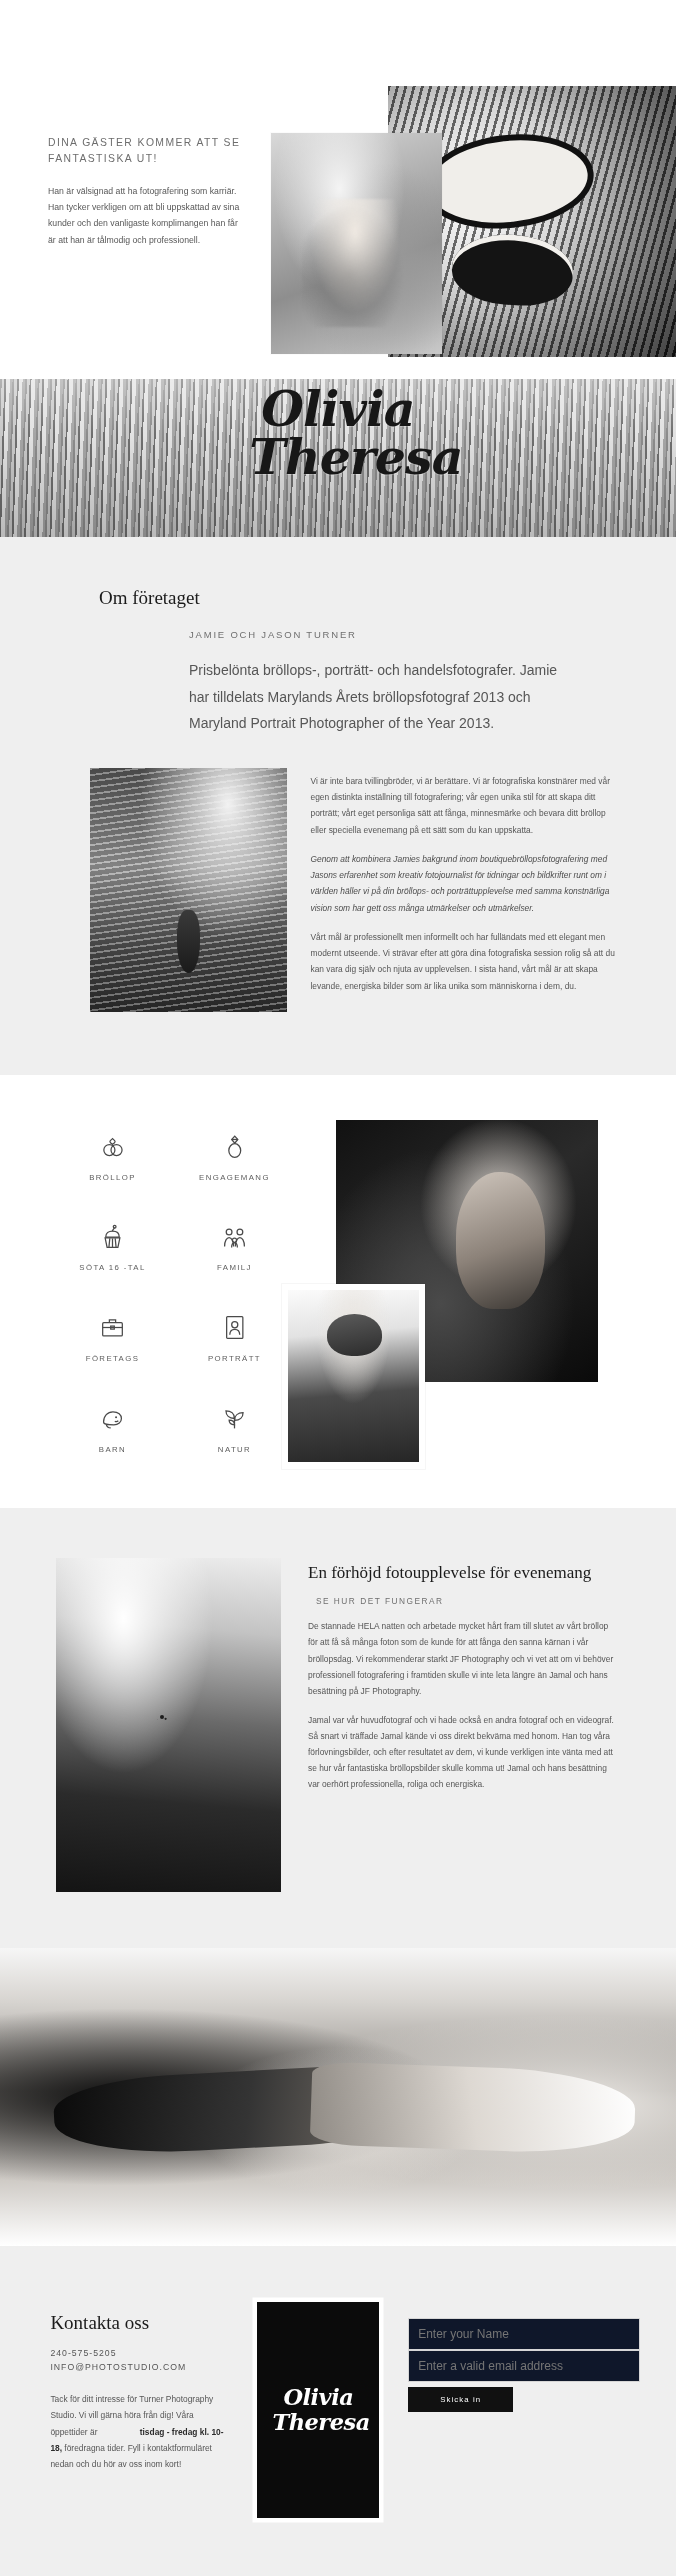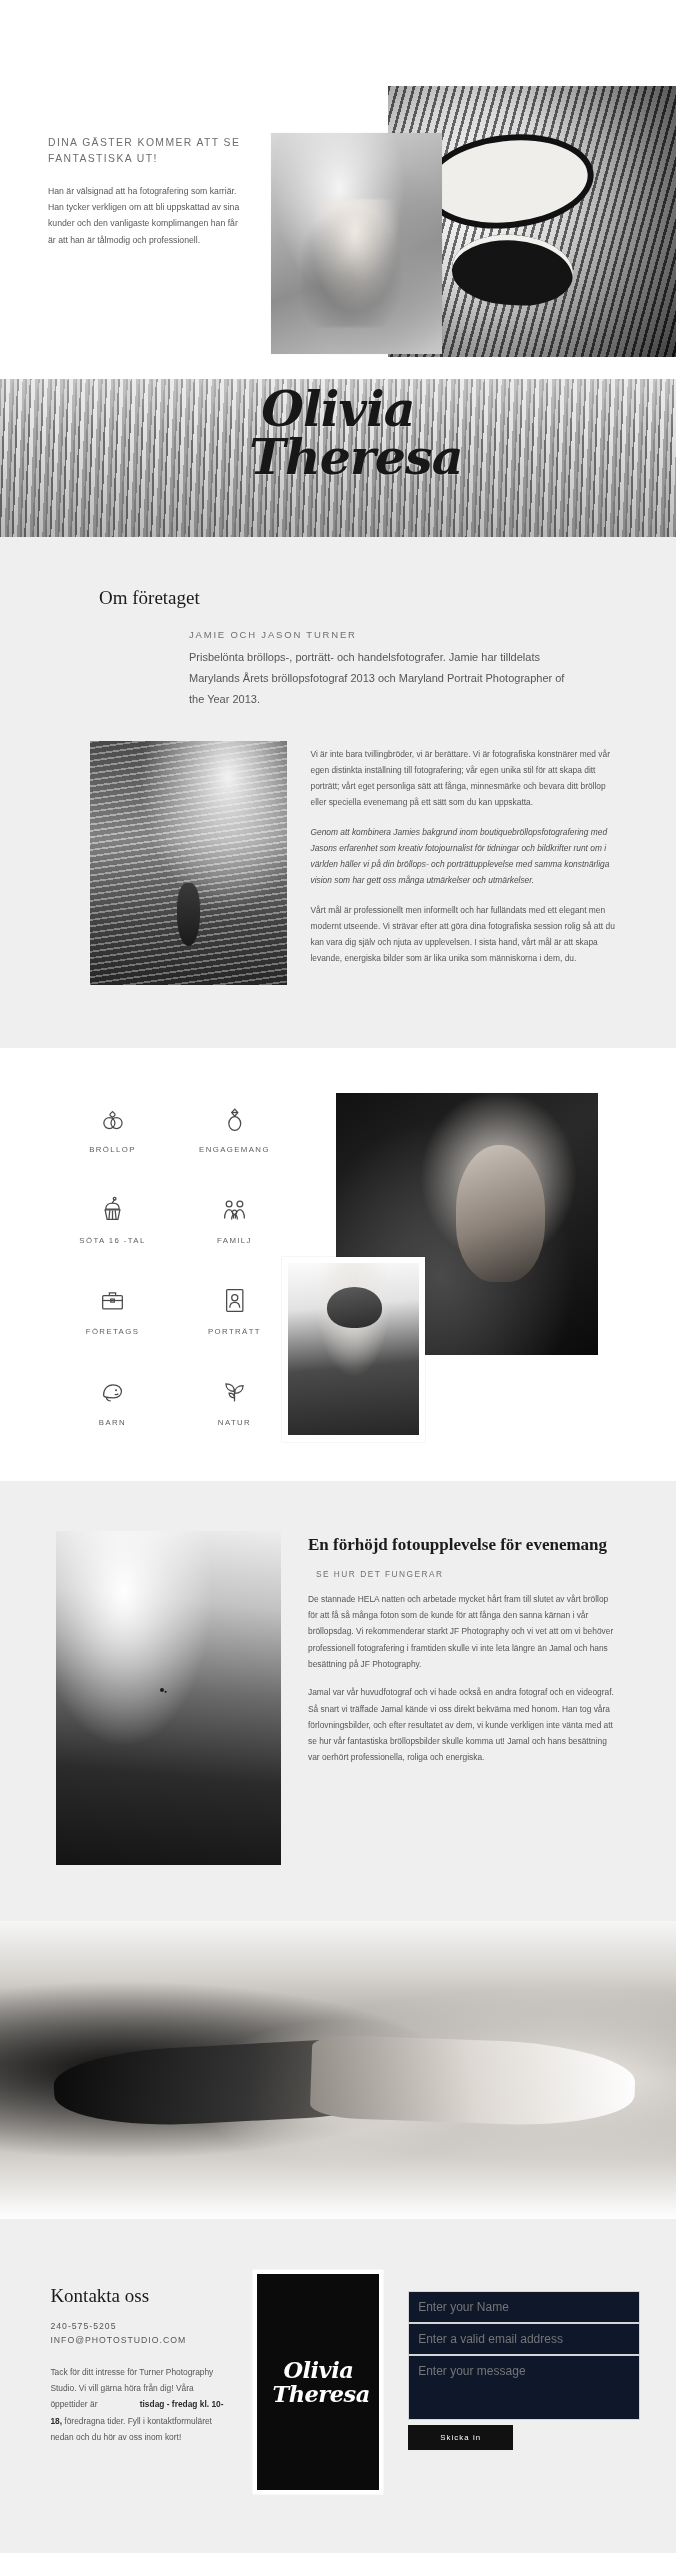--- a/index.html
+++ b/index.html
@@ -158,24 +158,24 @@
   }
   .about-sub {
     font-size: 9.5px;
     letter-spacing: 1.8px;
     color: #6f6f6f;
     text-transform: uppercase;
     margin-top: 20px;
     margin-left: 133px;
   }
   .about-lead {
-    font-size: 11px;
+    font-size: 14px;
     line-height: 1.9;
     color: #565656;
-    margin-top: 7px;
+    margin-top: 17px;
     margin-left: 133px;
     width: 388px;
   }
   .about-cols {
     display: flex;
     gap: 23.5px;
     margin-top: 31px;
     margin-left: 34px;
   }
   .about-photo {
@@ -319,21 +319,21 @@
     left: 46%; top: 47%;
     width: 4.5px; height: 4.5px;
     background: #1d1d1d;
     border-radius: 50%;
     box-shadow: 3.6px 1.8px 0 -0.9px #222, -4.5px 2.7px 0 -1.8px #2a2a2a;
   }
   .exp-text { flex: 1; padding-top: 3.6px; }
   .exp-title {
     font-family: "Liberation Serif", serif;
     font-size: 17px;
-    font-weight: 700;
+    font-weight: 400;
     line-height: 1.32;
     color: #1b1b1b;
   }
   .exp-sub {
     font-size: 8.3px;
     letter-spacing: 1.5px;
     color: #6f6f6f;
     text-transform: uppercase;
     margin-top: 11.7px;
     margin-left: 8px;
@@ -636,17 +636,16 @@
   <div class="contact-card">
     <span>
       <em>Olivia</em>
       <i>Theresa</i>
     </span>
   </div>
 
   <form class="contact-form">
     <input class="field" type="text" placeholder="Enter your Name" style="">
     <input class="field" type="email" placeholder="Enter a valid email address" style="">
-    <textarea class="field" placeholder="Enter your message" style=""></textarea>
     <button type="button" class="submit-btn">Skicka in</button>
   </form>
 </section>
 
 
 </body></html>

